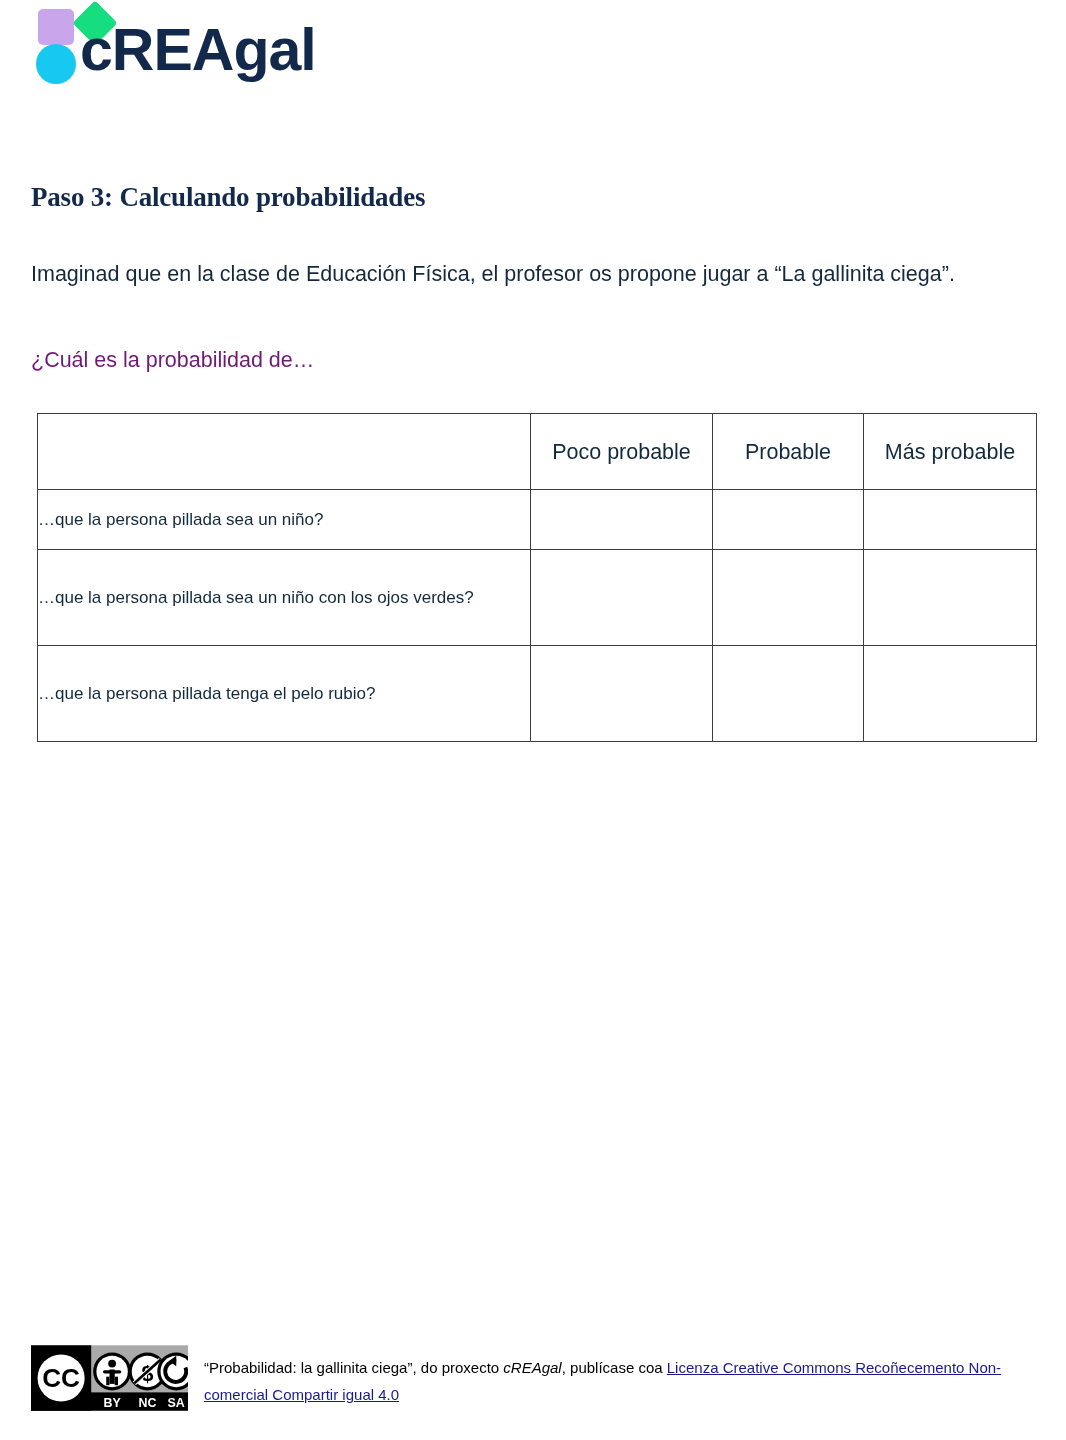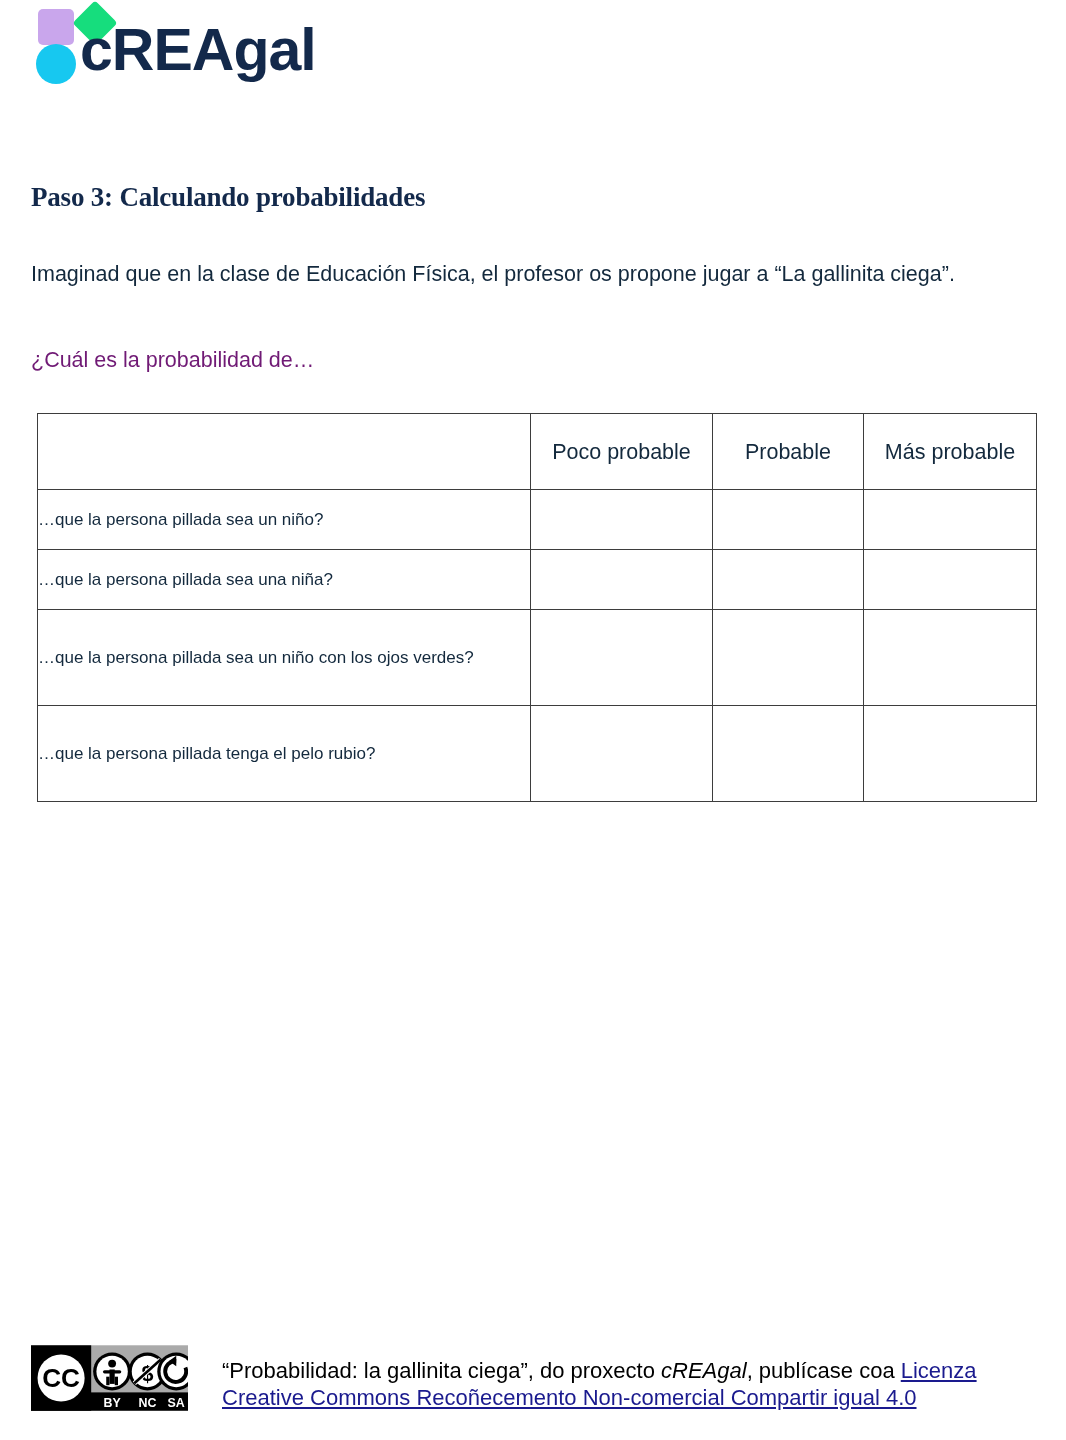--- a/index.html
+++ b/index.html
@@ -150,35 +150,34 @@
   .q-cell.two-line { height: 95px; }
   .ans-cell { }
 
   
   .footer {
     position: absolute;
     left: 31px;
     top: 1345px;
     width: 1005px;
     display: flex;
-    align-items: flex-end;
+    align-items: center;
     gap: 16px;
   }
   .cc-badge {
     flex: 0 0 auto;
     width: 157px;
     height: 66px;
     display: block;
   }
   .footer-text {
-    font-size: 22px;
+    font-size: 15px;
     line-height: 27px;
     color: #000000;
     padding-top: 5px;
-    margin-left: 18px;
   }
   .footer-text .ital { font-style: italic; }
   .footer-link {
     color: #1a1a8e;
     text-decoration: underline;
   }
 </style>
 </head>
 <body>
 
@@ -212,26 +211,20 @@
     </tr>
   </thead>
   <tbody>
     <tr>
       <td class="q-cell one-line">…que la persona pillada sea un niño?</td>
       <td class="ans-cell"></td>
       <td class="ans-cell"></td>
       <td class="ans-cell"></td>
     </tr>
     <tr>
-      <td class="q-cell one-line">…que la persona pillada sea una niña?</td>
-      <td class="ans-cell"></td>
-      <td class="ans-cell"></td>
-      <td class="ans-cell"></td>
-    </tr>
-    <tr>
       <td class="q-cell two-line">…que la persona pillada sea un niño con los ojos verdes?</td>
       <td class="ans-cell"></td>
       <td class="ans-cell"></td>
       <td class="ans-cell"></td>
     </tr>
     <tr>
       <td class="q-cell two-line">…que la persona pillada tenga el pelo rubio?</td>
       <td class="ans-cell"></td>
       <td class="ans-cell"></td>
       <td class="ans-cell"></td>

